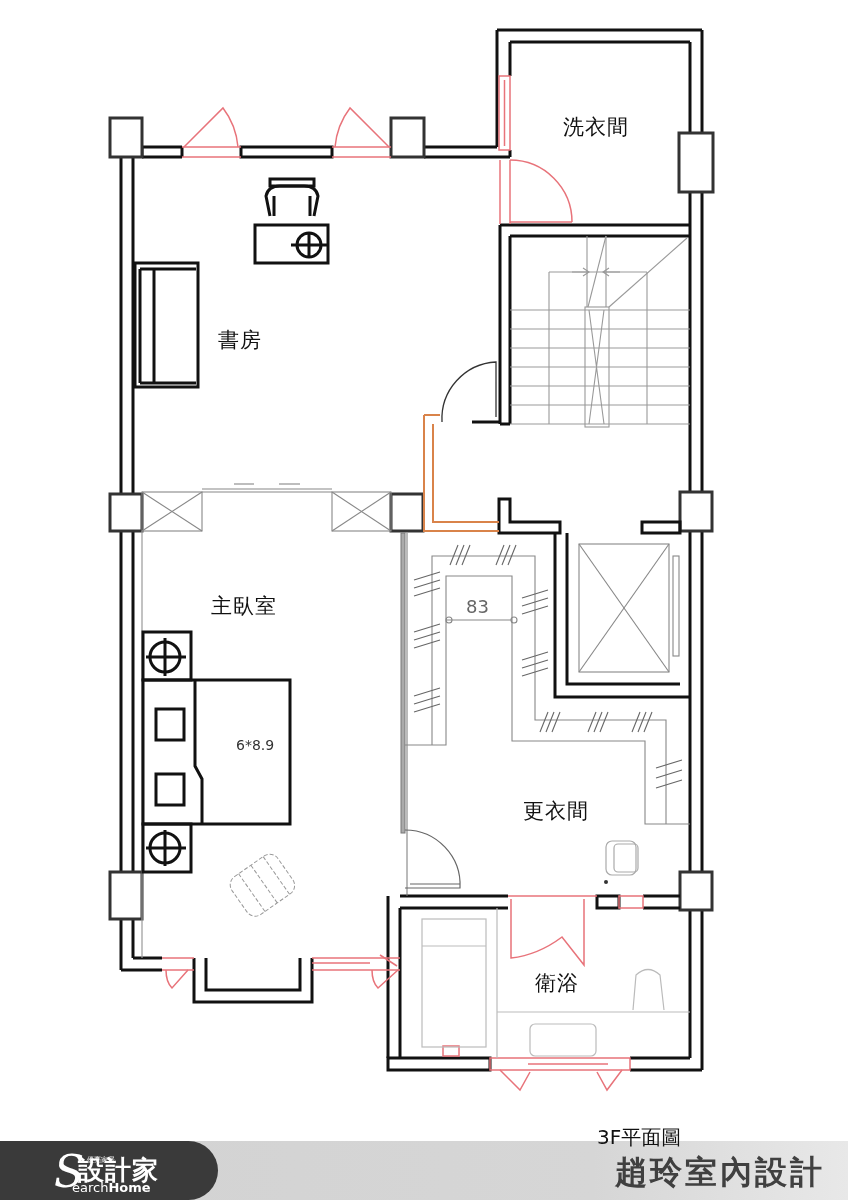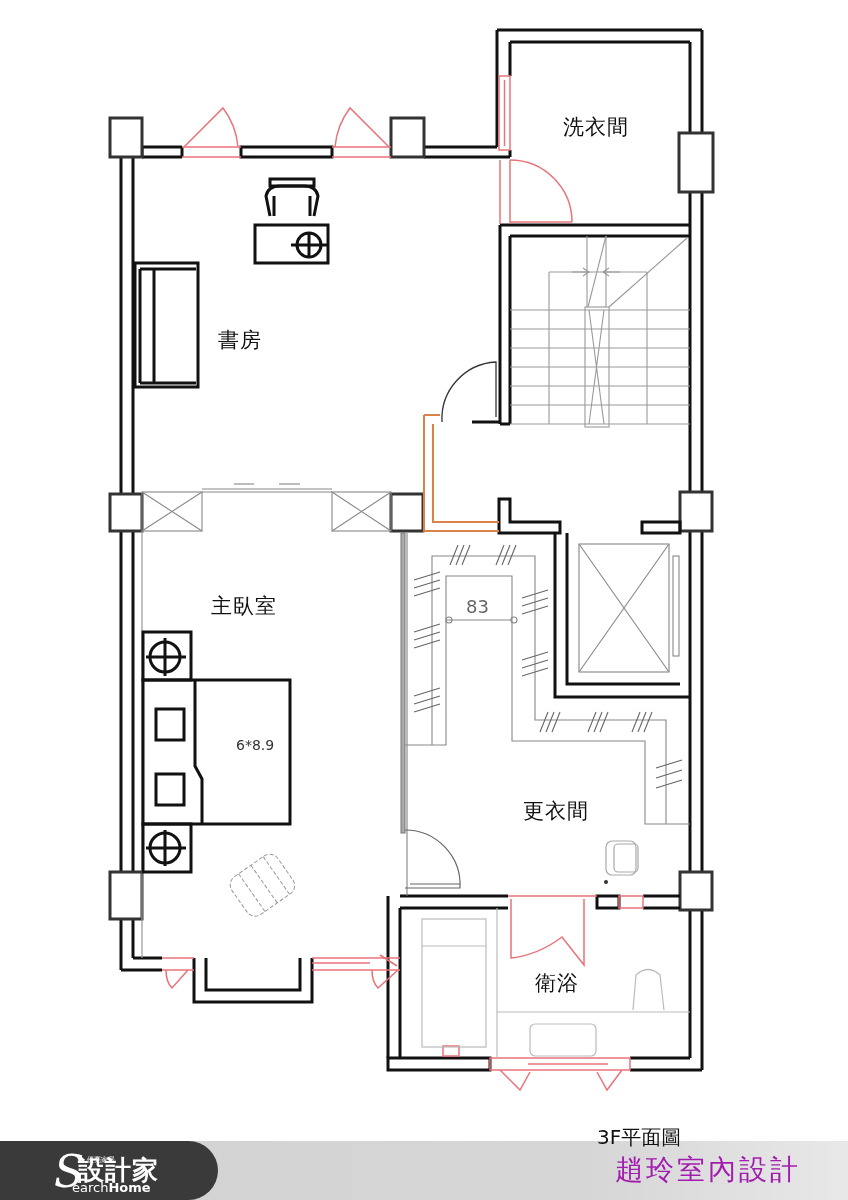--- a/index.html
+++ b/index.html
@@ -8,21 +8,21 @@
   .room-label{position:absolute;font-family:"DejaVu Sans",sans-serif;font-size:21px;color:#111;letter-spacing:1px;white-space:nowrap;}
   .dim-label{position:absolute;font-family:"DejaVu Sans",sans-serif;color:#333;white-space:nowrap;text-align:right;}
   .footer-bar{position:absolute;left:0;top:1141px;width:848px;height:59px;background:linear-gradient(90deg,#d2d2d2 0%,#d6d6d6 70%,#e8e8e8 100%);}
   .footer-logo{position:absolute;left:0;top:1141px;width:218px;height:59px;background:#3a3a3a;border-radius:0 30px 30px 0;}
   .logo-swirl{position:absolute;left:54px;top:1150px;font-family:"DejaVu Serif",serif;font-size:44px;color:#fff;line-height:44px;font-style:italic;}
   .logo-tag{position:absolute;left:80px;top:1145px;font-size:7px;color:#fff;margin-top:10px;}
   .logo-cn{position:absolute;left:78px;top:1153px;font-size:26px;color:#fff;font-weight:bold;letter-spacing:1px;}
   .logo-en{position:absolute;left:72px;top:1180px;font-size:13px;color:#fff;}
   .logo-en b{font-weight:bold;}
   .plan-title{position:absolute;left:584px;top:1124px;font-size:20px;color:#111;letter-spacing:0px;margin-left:13px;}
-  .studio-name{position:absolute;left:615px;top:1151px;font-size:28px;color:#a21caf;font-weight:normal;letter-spacing:3px;}
+  .studio-name{position:absolute;left:615px;top:1151px;font-size:32px;color:#404040;font-weight:bold;letter-spacing:3px;}
 </style>
 </head>
 <body>
 
 <svg id="plan" viewBox="0 0 848 1200" xmlns="http://www.w3.org/2000/svg">
   <g fill="none" stroke-linejoin="miter">
 
     <g stroke="#111" stroke-width="3">
 
       <line x1="142" y1="147" x2="182" y2="147"></line>

